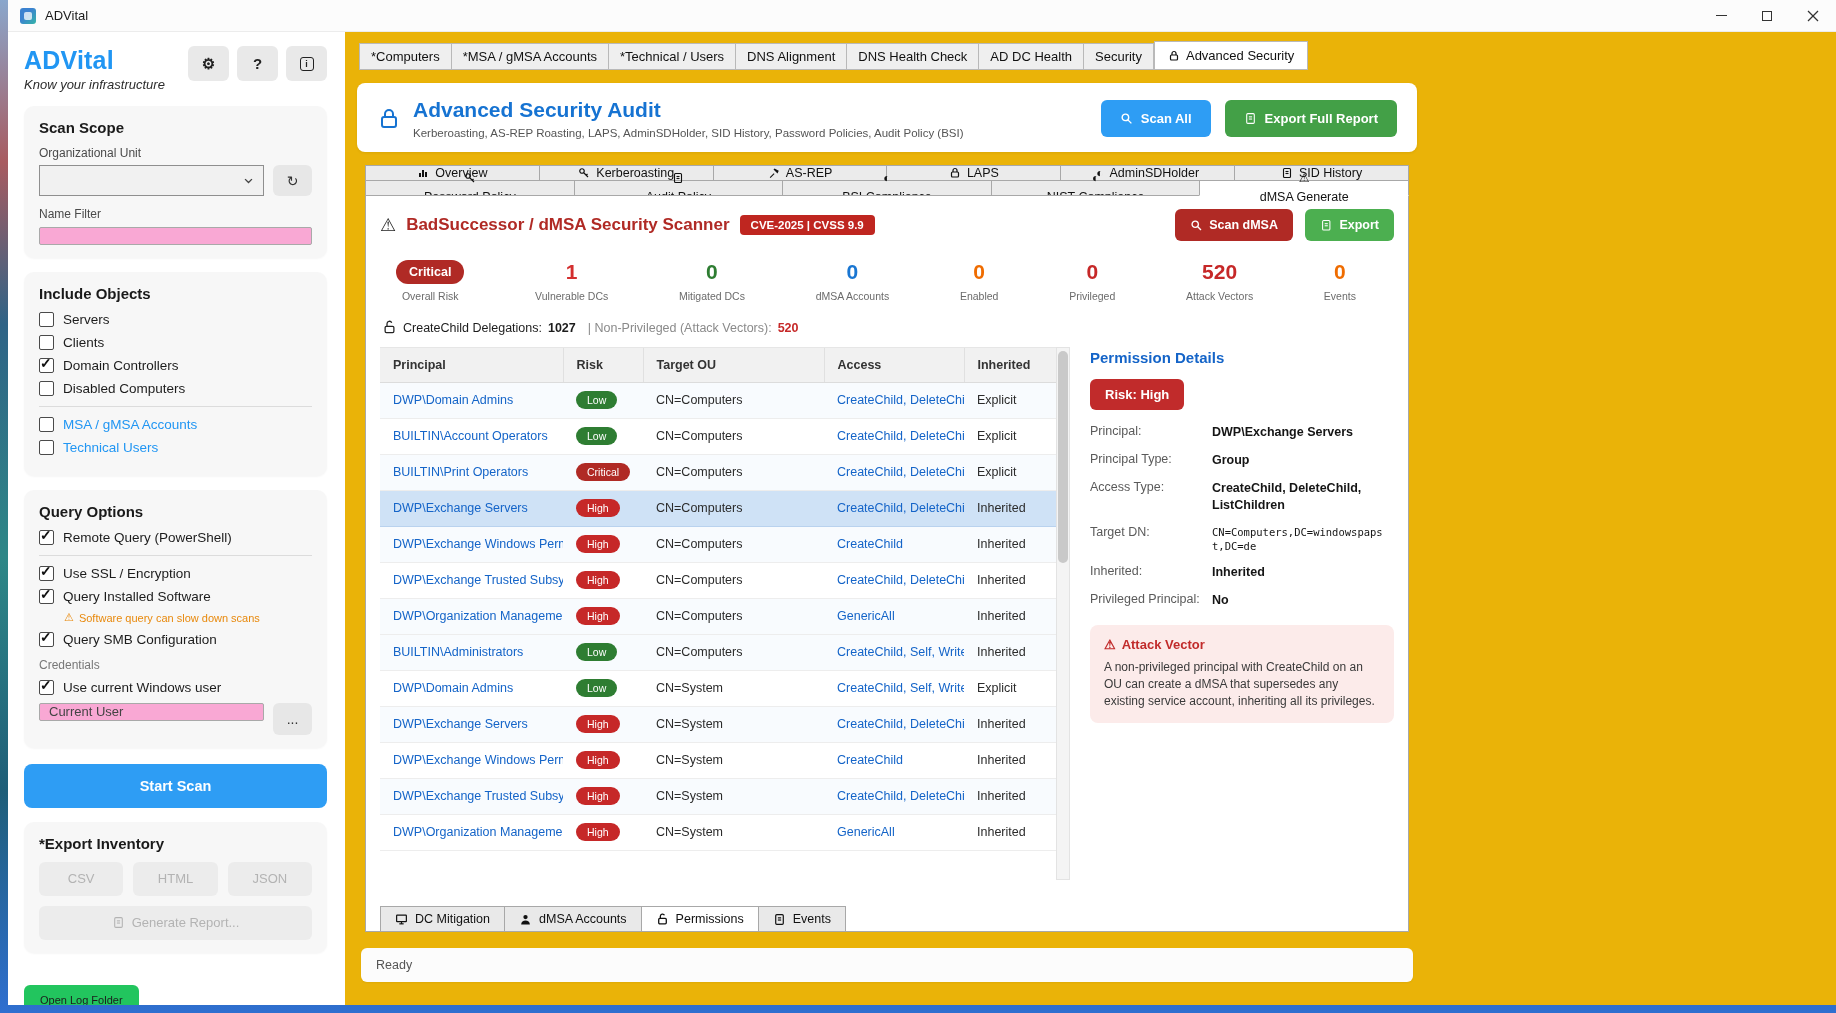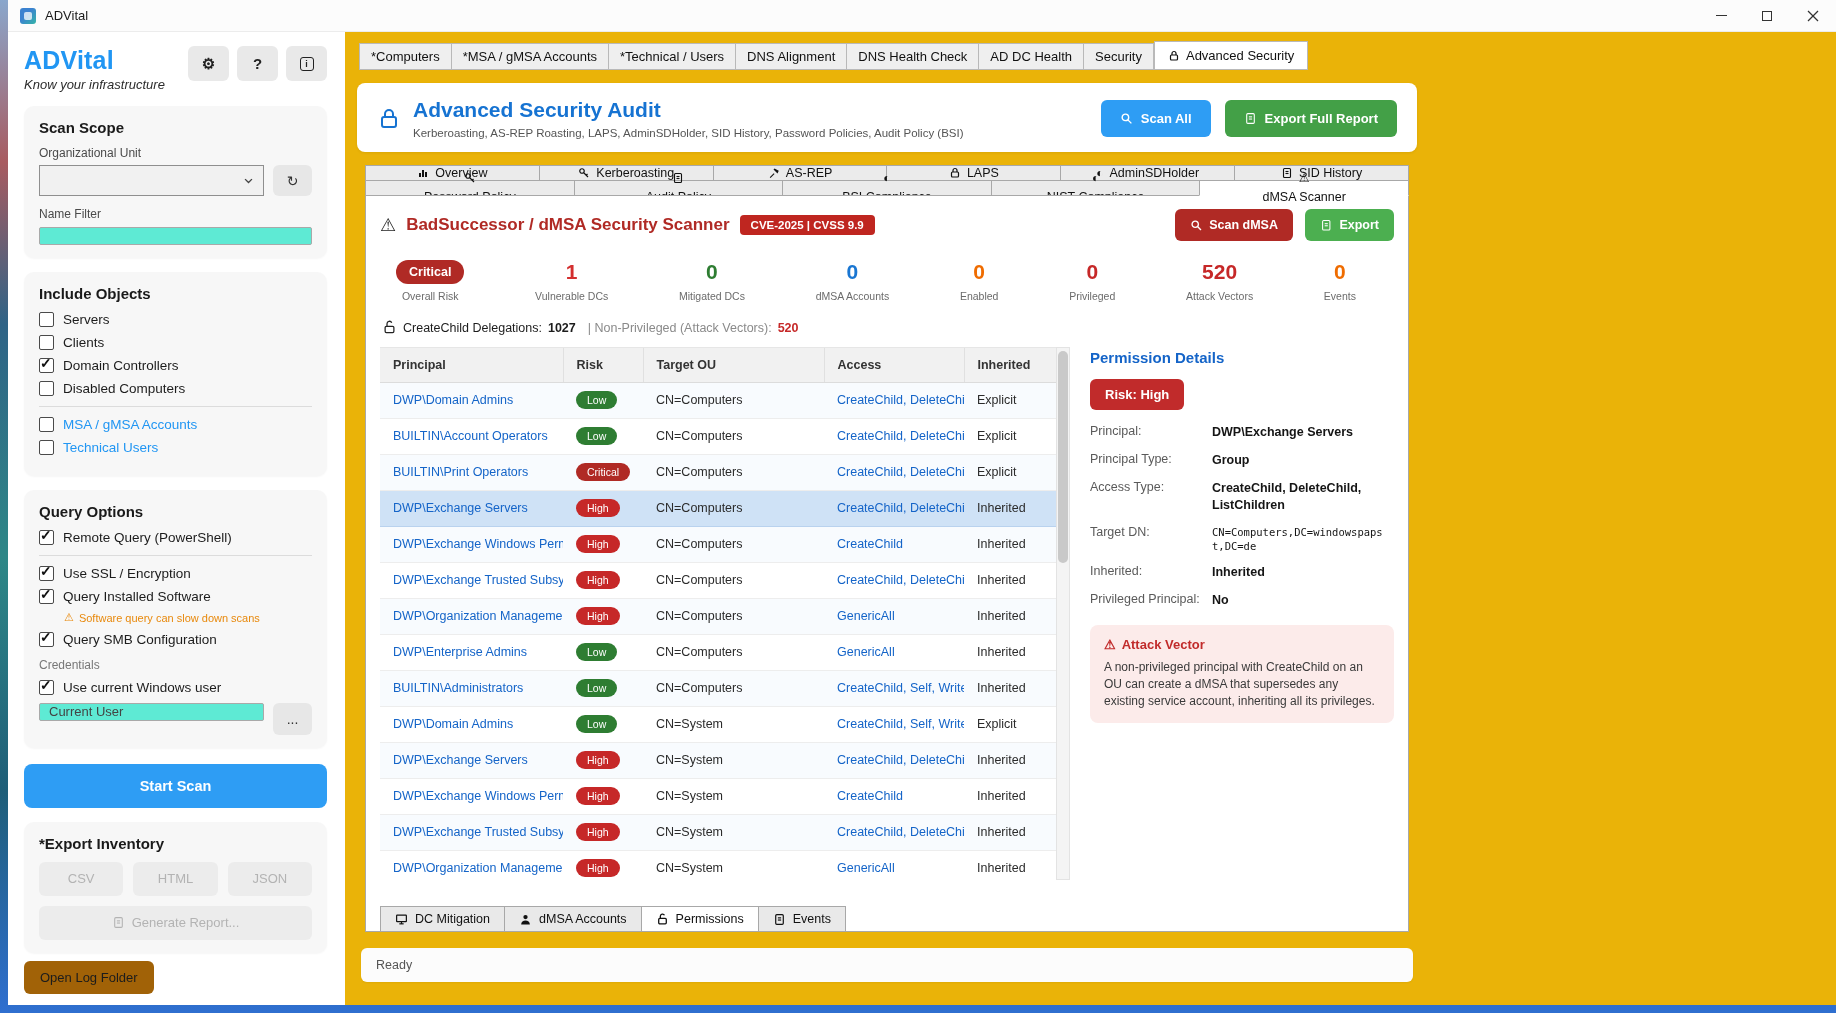--- a/index.html
+++ b/index.html
@@ -31,36 +31,36 @@
   .sqbtn { width:41px; height:35px; background:#e9e9e9; border-radius:6px; display:flex; align-items:center; justify-content:center; font-size:15px; color:#222; font-weight:700; }
   .infoglyph { width:14px; height:14px; border:1.6px solid #222; border-radius:3px; font-size:9px; font-weight:700; display:flex; align-items:center; justify-content:center; font-style:normal; }
 
   .card { background:#f7f7f7; border-radius:10px; padding:13px 15px; margin-top:14px; box-shadow:0 1px 2px rgba(0,0,0,.04); }
   .cardtitle { font-size:15px; font-weight:700; color:#1a1a1a; margin-bottom:10px; }
   .smalllabel { font-size:12px; color:#4a4a4a; margin-bottom:5px; }
   .ourow { display:flex; gap:9px; align-items:center; margin-bottom:11px; }
   .selectbox { flex:1; height:31px; background:#f1f1f1; border:1px solid #8f8f8f; display:flex; align-items:center; justify-content:flex-end; padding-right:9px; }
   .selectbox svg { width:11px; height:11px; stroke:#444; stroke-width:2; fill:none; }
   .miniiconbtn { width:39px; height:31px; background:#e7e7e7; border-radius:6px; display:flex; align-items:center; justify-content:center; font-size:14px; color:#333; }
-  .textinput { width:100%; height:18px; border:1px solid #a9a9a9; background:#5eead4; border-radius:2px; font-size:13px; padding:0 9px; color:#333; font-family:"Liberation Sans",sans-serif; }
+  .textinput { width:100%; height:18px; border:1px solid #a9a9a9; background:#f9a8d4; border-radius:2px; font-size:13px; padding:0 9px; color:#333; font-family:"Liberation Sans",sans-serif; }
 
   .cbrow { display:flex; align-items:center; gap:9px; margin:8px 0; font-size:13.5px; color:#1c1c1c; }
   .cb { width:15px; height:15px; border:1.6px solid #4a4a4a; border-radius:2px; background:#fff; flex:0 0 auto; position:relative; }
   .cb.checked::after { content:"\2713"; position:absolute; left:0px; top:-4px; font-size:14px; font-weight:700; color:#111; }
   .cbrow.linklbl { color:#2196f3; }
   .sidedivider { height:1px; background:#dcdcdc; margin:10px 0; }
   .warnnote { font-size:11px; color:#e8890c; margin:1px 0 4px 25px; display:flex; gap:5px; align-items:center; }
   .credlabel { font-size:12px; color:#777; margin-top:11px; margin-bottom:4px; }
   .userrow { display:flex; gap:9px; margin-top:4px; }
 
   .startscan { margin-top:16px; width:100%; height:44px; background:#2e9df4; border:none; border-radius:8px; color:#fff; font-size:14.5px; font-weight:600; display:flex; align-items:center; justify-content:center; font-family:"Liberation Sans",sans-serif; }
   .exprow { display:flex; gap:10px; margin-bottom:10px; }
   .expbtn { flex:1; height:34px; background:#ececec; border-radius:6px; color:#b3b3b3; font-size:13px; display:flex; align-items:center; justify-content:center; }
   .genbtn { width:100%; height:34px; background:#ececec; border-radius:6px; color:#b3b3b3; font-size:13px; display:flex; align-items:center; justify-content:center; gap:7px; }
-  .openlog { margin-top:8px; display:inline-block; padding:9px 16px; background:#a16207; border-radius:6px; font-size:13px; color:#1c1c1c; }
+  .openlog { margin-top:32px; display:inline-block; padding:9px 16px; background:#22c55e; border-radius:6px; font-size:11px; color:#1c1c1c; }
 
   
   .main { flex:1; background:#eab308; padding:9px 0 0 12px; min-width:0; }
   .maincol { width:1060px; }
 
   .toptabs { display:flex; margin-left:2px; align-items:flex-end; }
   .ttab { display:flex; align-items:center; gap:6px; padding:5px 11px; background:#efefef; border:1px solid #b9b9b9; border-left:none; font-size:13px; color:#111; white-space:nowrap; }
   .ttab:first-child { border-left:1px solid #b9b9b9; }
   .ttab.sel { background:#fff; padding:6px 13px; font-size:13px; border-left:1px solid #b9b9b9; }
 
@@ -472,21 +472,21 @@
               <div class="stab">
                 <span class="glyph" style="font-size:12px">◐</span>
                 <span>BSI Compliance</span>
               </div>
               <div class="stab">
                 <span class="glyph" style="font-size:12px">◐</span>
                 <span>NIST Compliance</span>
               </div>
               <div class="stab sel">
                 <span class="glyph" style="font-size:12px">⚠</span>
-                <span>dMSA Scanner</span>
+                <span>dMSA Generate</span>
               </div>
             </div>
         </div>
 
         <div class="contentcard">
 
           <div class="scanhead">
             <span class="warnglyph glyph">⚠</span>
             <span class="scantitle">BadSuccessor / dMSA Security Scanner</span>
             <span class="cvebadge">CVE-2025 | CVSS 9.9</span>
@@ -622,27 +622,20 @@
                       <tr class="even">
                         <td class="cprincipal">DWP\Exchange Trusted Subsys</td>
                         <td><span class="riskpill risk-high">High</span></td>
                         <td class="ctarget">CN=Computers</td>
                         <td class="caccess">CreateChild, DeleteChild,</td>
                         <td class="cinherit">Inherited</td>
                       </tr>
                       <tr class="odd">
                         <td class="cprincipal">DWP\Organization Managemer</td>
                         <td><span class="riskpill risk-high">High</span></td>
-                        <td class="ctarget">CN=Computers</td>
-                        <td class="caccess">GenericAll</td>
-                        <td class="cinherit">Inherited</td>
-                      </tr>
-                      <tr class="even">
-                        <td class="cprincipal">DWP\Enterprise Admins</td>
-                        <td><span class="riskpill risk-low">Low</span></td>
                         <td class="ctarget">CN=Computers</td>
                         <td class="caccess">GenericAll</td>
                         <td class="cinherit">Inherited</td>
                       </tr>
                       <tr class="odd">
                         <td class="cprincipal">BUILTIN\Administrators</td>
                         <td><span class="riskpill risk-low">Low</span></td>
                         <td class="ctarget">CN=Computers</td>
                         <td class="caccess">CreateChild, Self, WritePr</td>
                         <td class="cinherit">Inherited</td>

